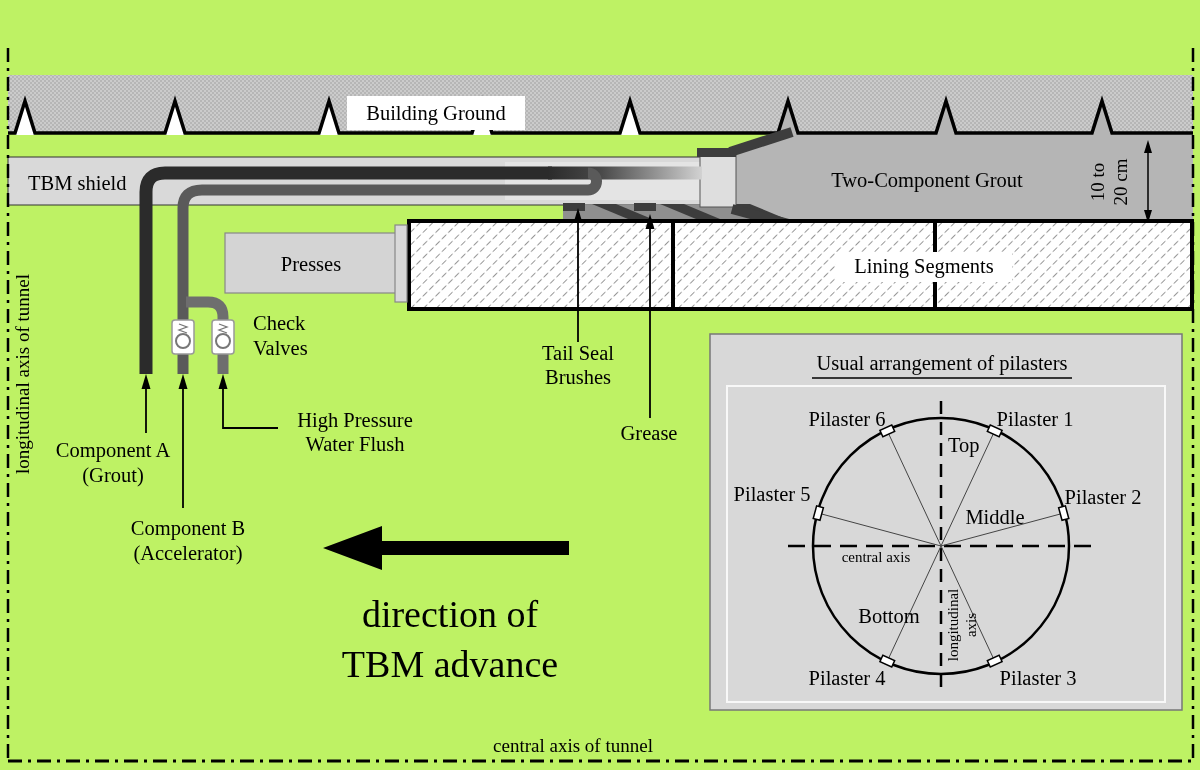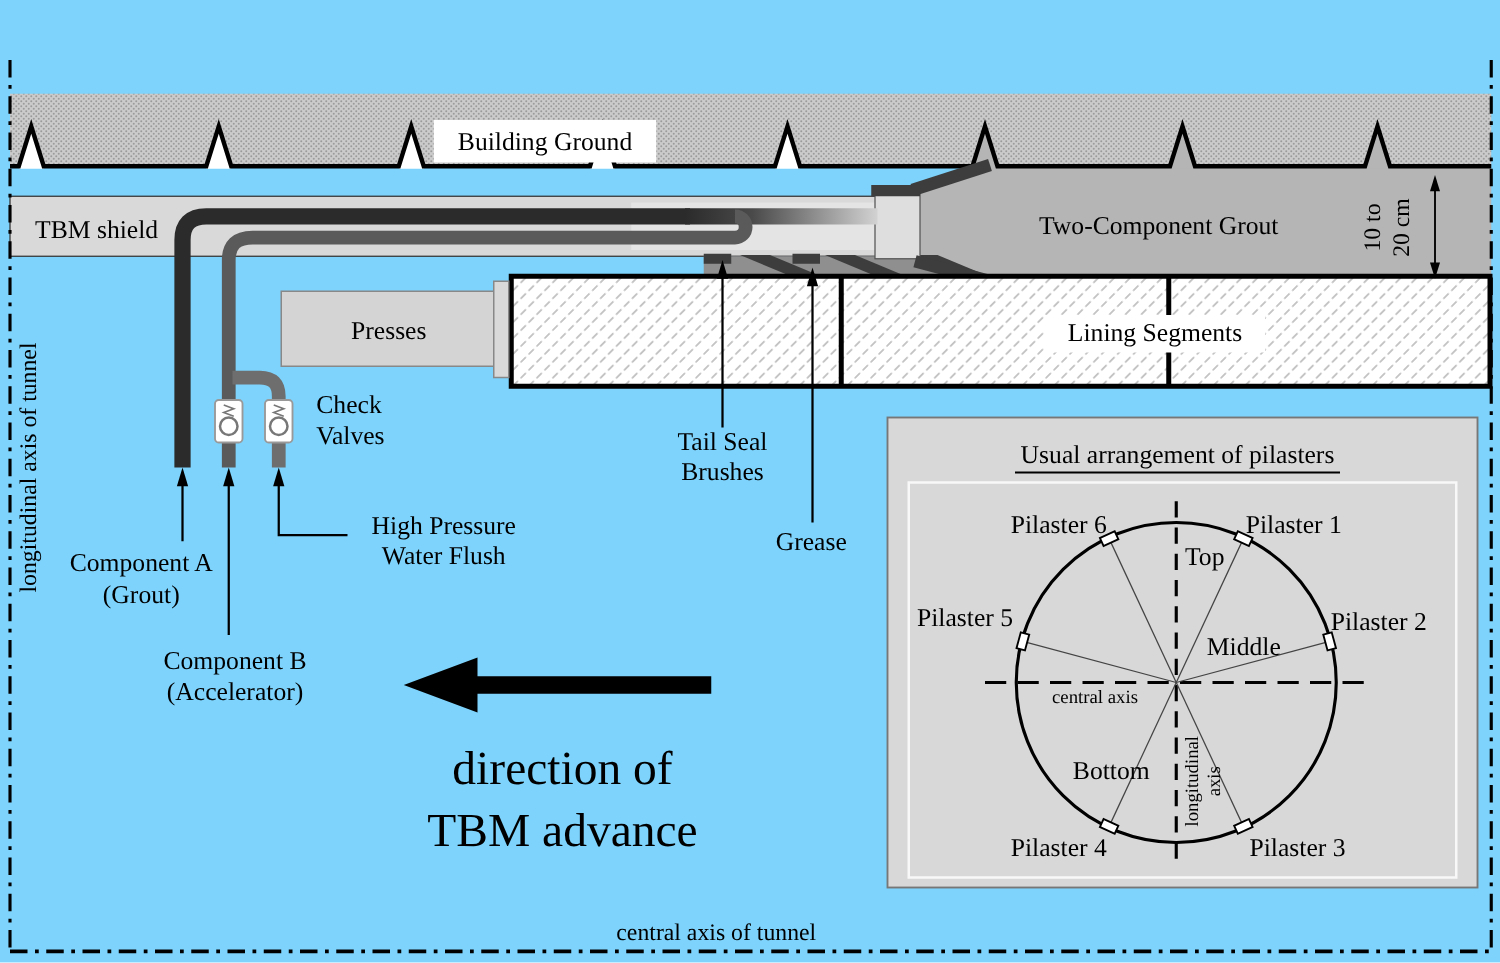--- a/index.html
+++ b/index.html
@@ -1,16 +1,16 @@
 <!DOCTYPE html>
 <html><head>
 <meta charset="utf-8">
 <style>
   html,body{margin:0;padding:0;background:#ffffff;}
-  .stage{position:relative;width:1200px;height:770px;background:#7dd3fc;overflow:hidden;}
+  .stage{position:relative;width:1200px;height:770px;background:#bef264;overflow:hidden;}
   svg{display:block;}
   text{font-family:"Liberation Serif","DejaVu Serif",serif;fill:#000;}
   .t15{font-size:15px;}
   .t19{font-size:19px;}
   .t20{font-size:20.5px;}
   .t38{font-size:38px;}
   .mid{text-anchor:middle;}
   .start{text-anchor:start;}
 </style>
 </head>

